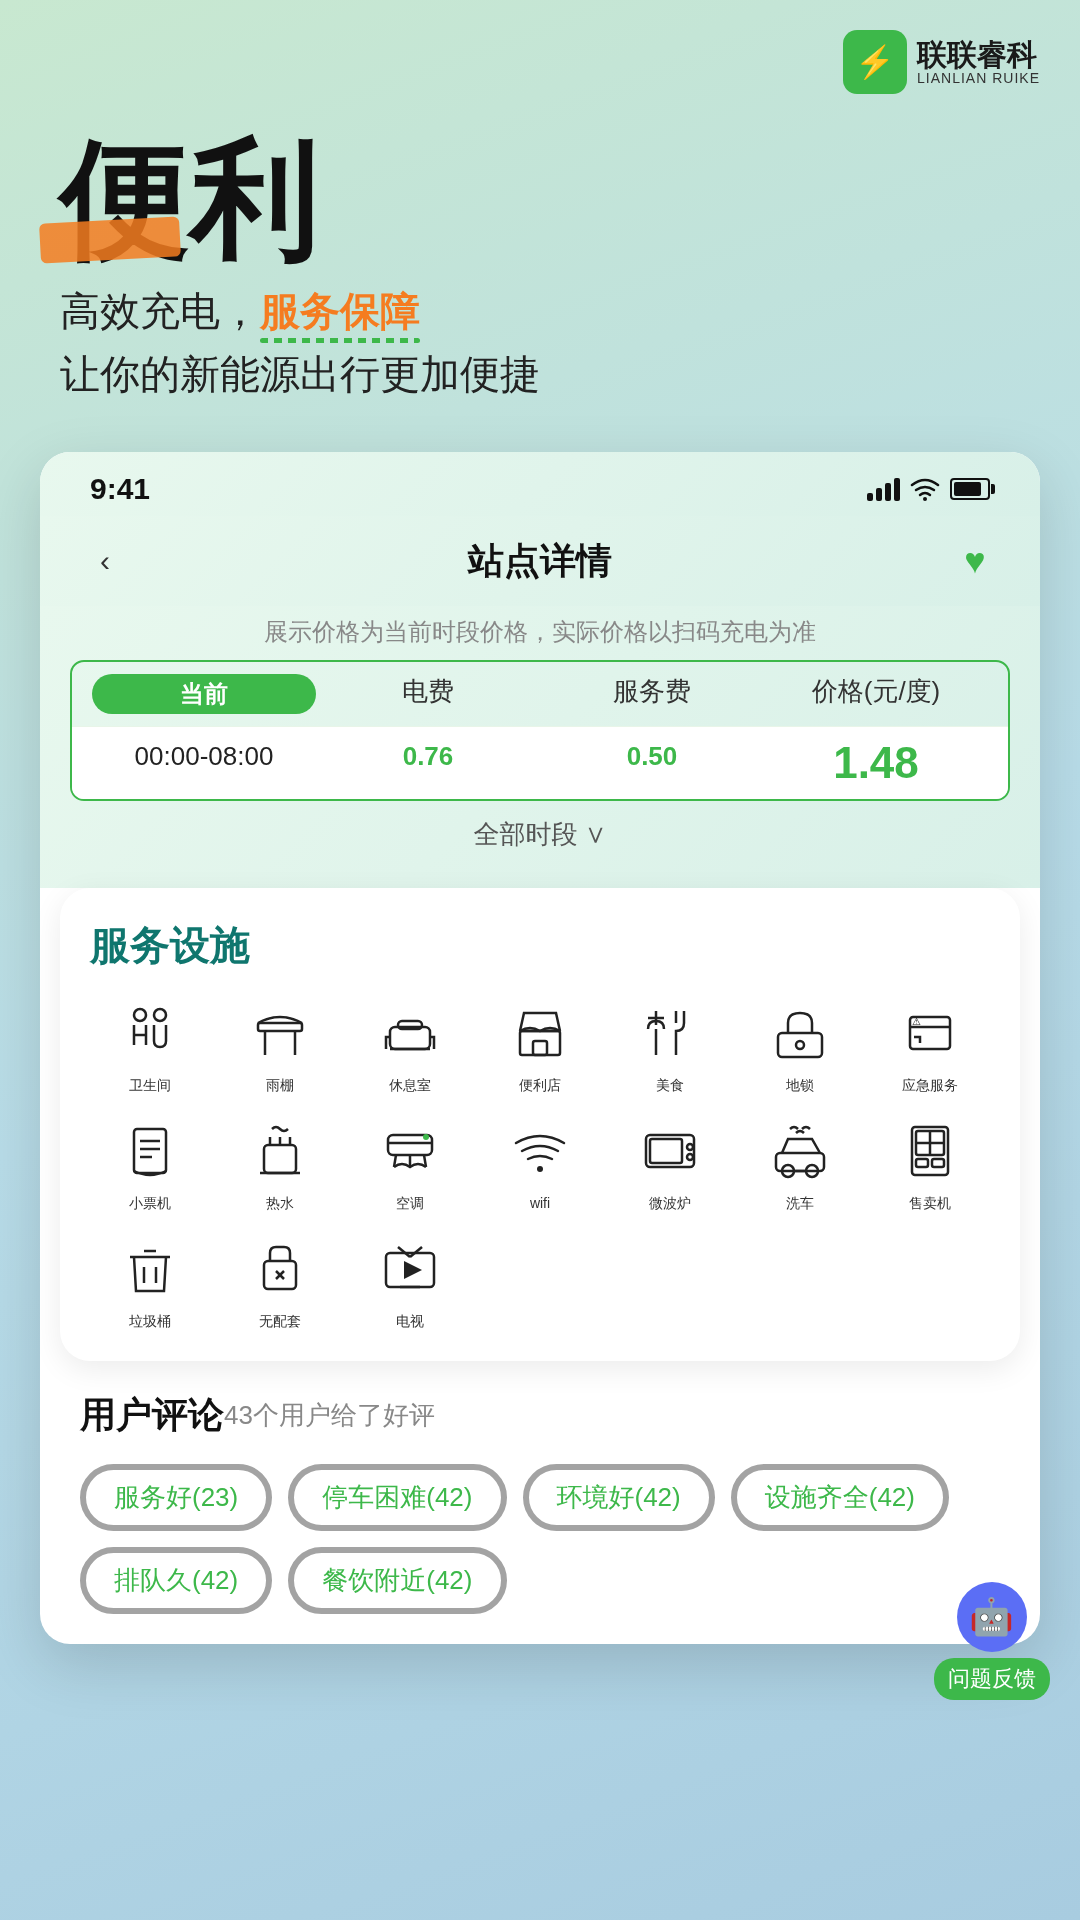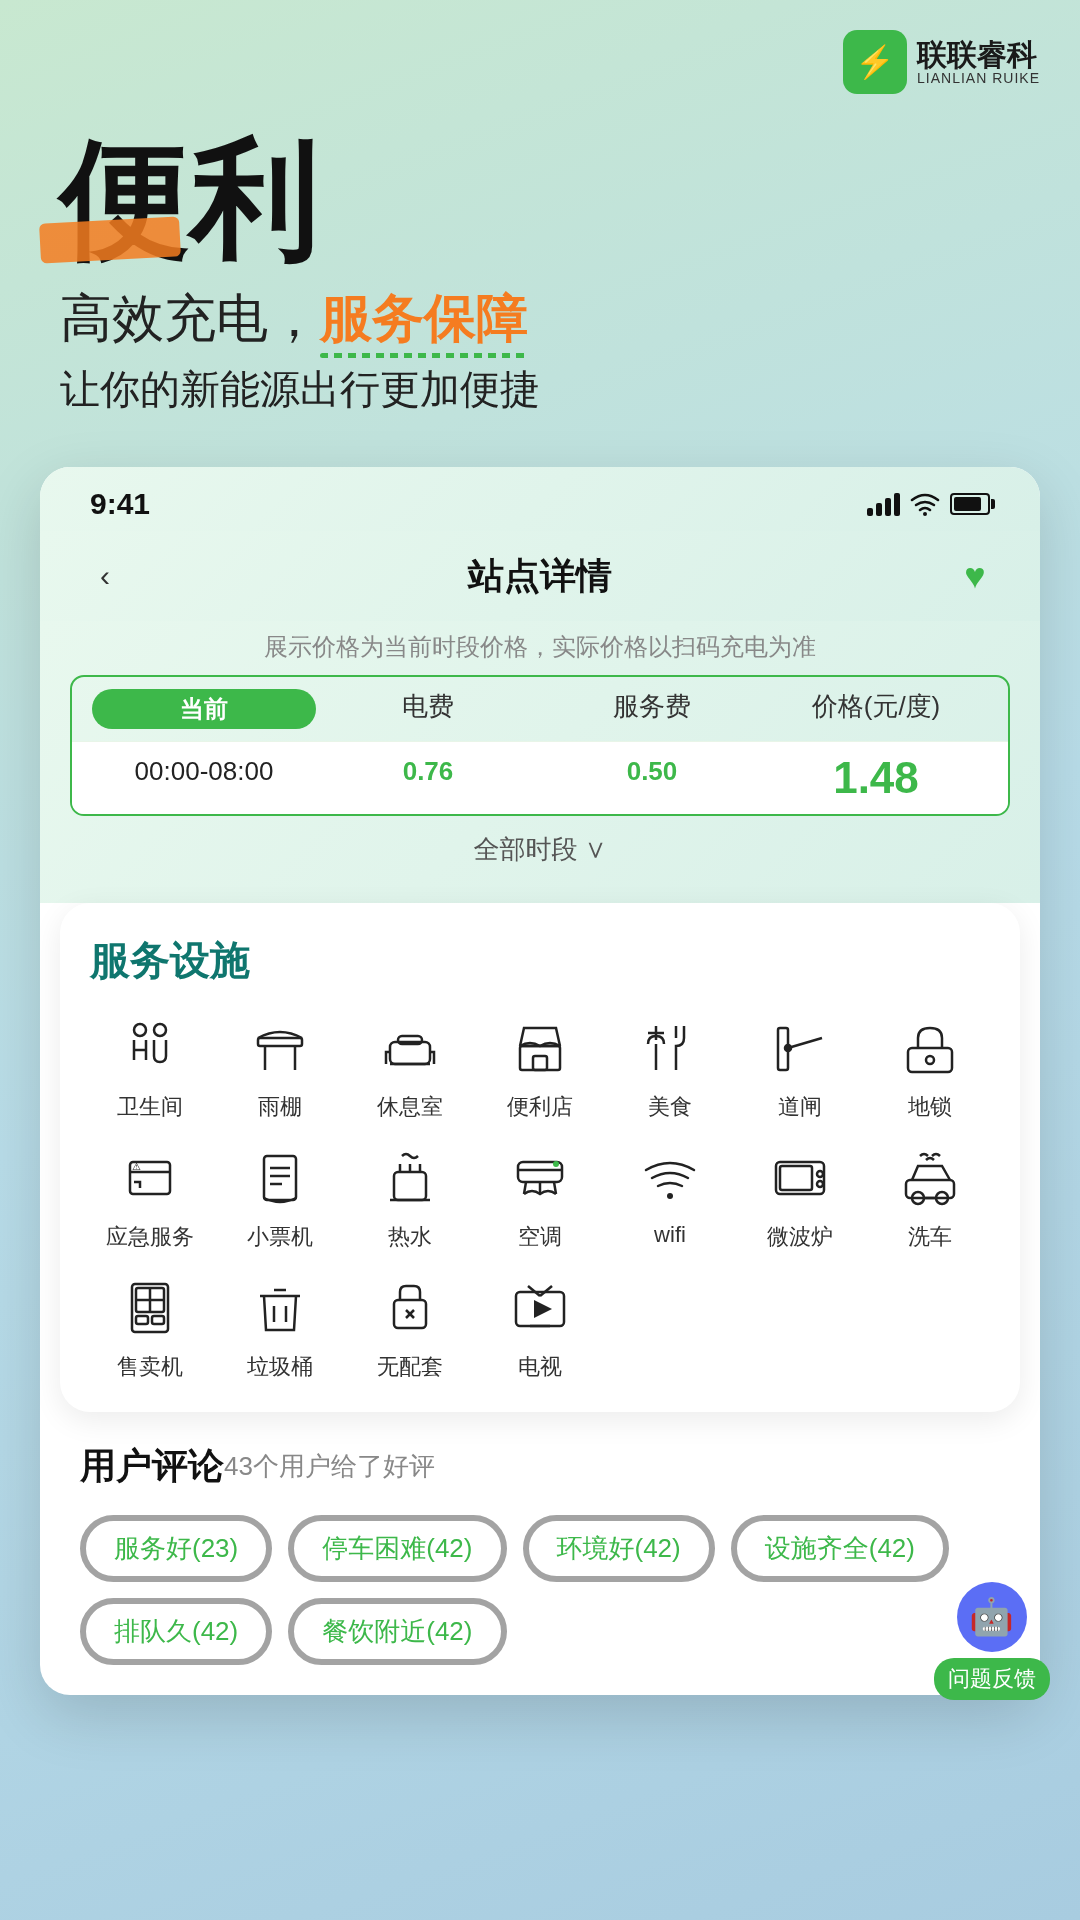--- a/index.html
+++ b/index.html
@@ -48,21 +48,21 @@
       padding: 30px 60px 20px;
     }
     .hero-title {
       font-size: 130px;
       font-weight: 900;
       color: #111;
       line-height: 1;
       margin-bottom: 20px;
     }
     .hero-subtitle {
-      font-size: 52px;
+      font-size: 40px;
       color: #222;
       margin-bottom: 8px;
       font-weight: 500;
     }
     .hero-subtitle .highlight {
       color: #f57c20;
       font-weight: 700;
       position: relative;
       display: inline-block;
     }
@@ -230,21 +230,21 @@
     }
     .service-icon {
       width: 72px; height: 72px;
       display: flex; align-items: center; justify-content: center;
     }
     .service-icon svg {
       width: 60px; height: 60px;
       stroke: #222; fill: none; stroke-width: 2.5;
     }
     .service-label {
-      font-size: 22px; color: #333; text-align: center;
+      font-size: 14px; color: #333; text-align: center;
     }
 
     
     .comments-section {
       padding: 30px 40px;
     }
     .comments-header {
       display: flex;
       align-items: center;
       margin-bottom: 24px;
@@ -436,30 +436,20 @@
             <line x1="8" y1="15" x2="24" y2="15"></line>
             <path d="M8 26 Q8 18 16 18 Q24 18 24 26"></path>
             <line x1="16" y1="26" x2="16" y2="52"></line>
             <line x1="36" y1="8" x2="36" y2="20"></line>
             <path d="M44 8 L44 20 Q44 28 36 28 L36 52"></path>
           </svg>
         </div>
         <span class="service-label">美食</span>
       </div>
 
-      <div class="service-item">
-        <div class="service-icon">
-          <svg viewBox="0 0 60 60" stroke="#222" fill="none" stroke-width="2.5">
-            <rect x="8" y="10" width="10" height="42" rx="2"></rect>
-            <line x1="18" y1="30" x2="52" y2="20"></line>
-            <circle cx="18" cy="30" r="3" fill="#222"></circle>
-          </svg>
-        </div>
-        <span class="service-label">道闸</span>
-      </div>
 
       <div class="service-item">
         <div class="service-icon">
           <svg viewBox="0 0 60 60" stroke="#222" fill="none" stroke-width="2.5">
             <rect x="8" y="30" width="44" height="24" rx="4"></rect>
             <path d="M18 30 L18 20 Q18 10 30 10 Q42 10 42 20 L42 30"></path>
             <circle cx="30" cy="42" r="4"></circle>
           </svg>
         </div>
         <span class="service-label">地锁</span>

